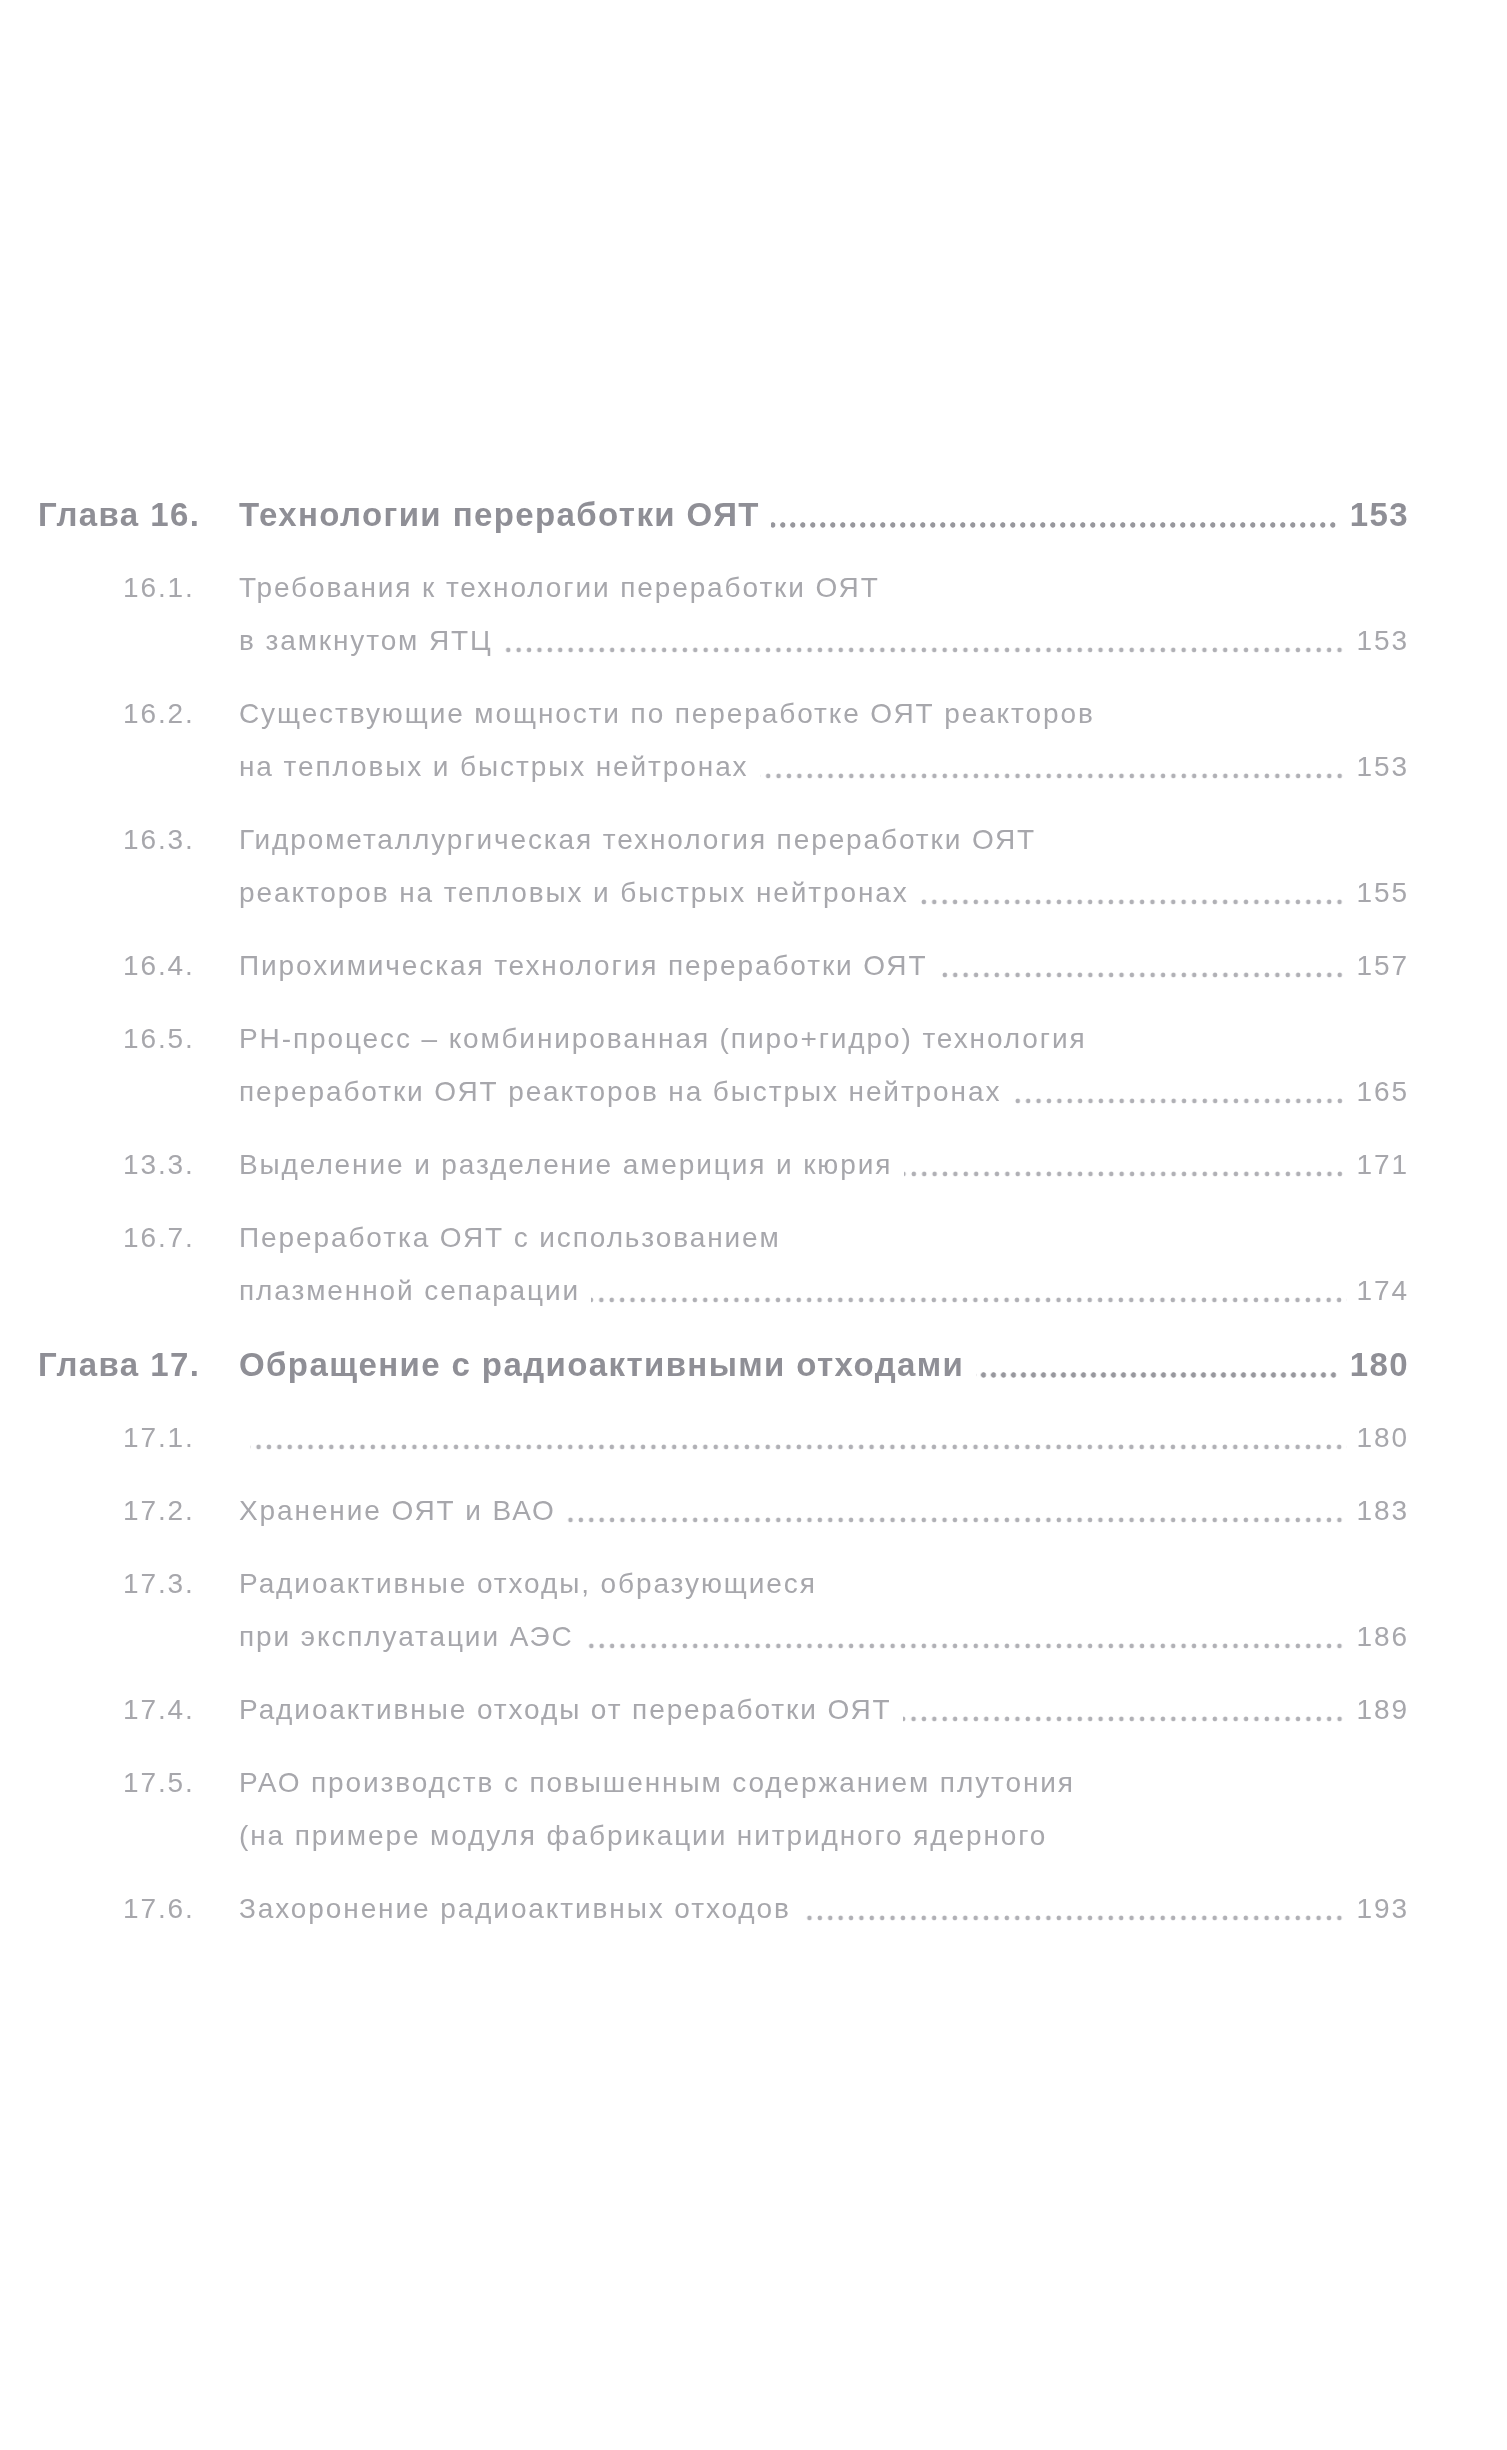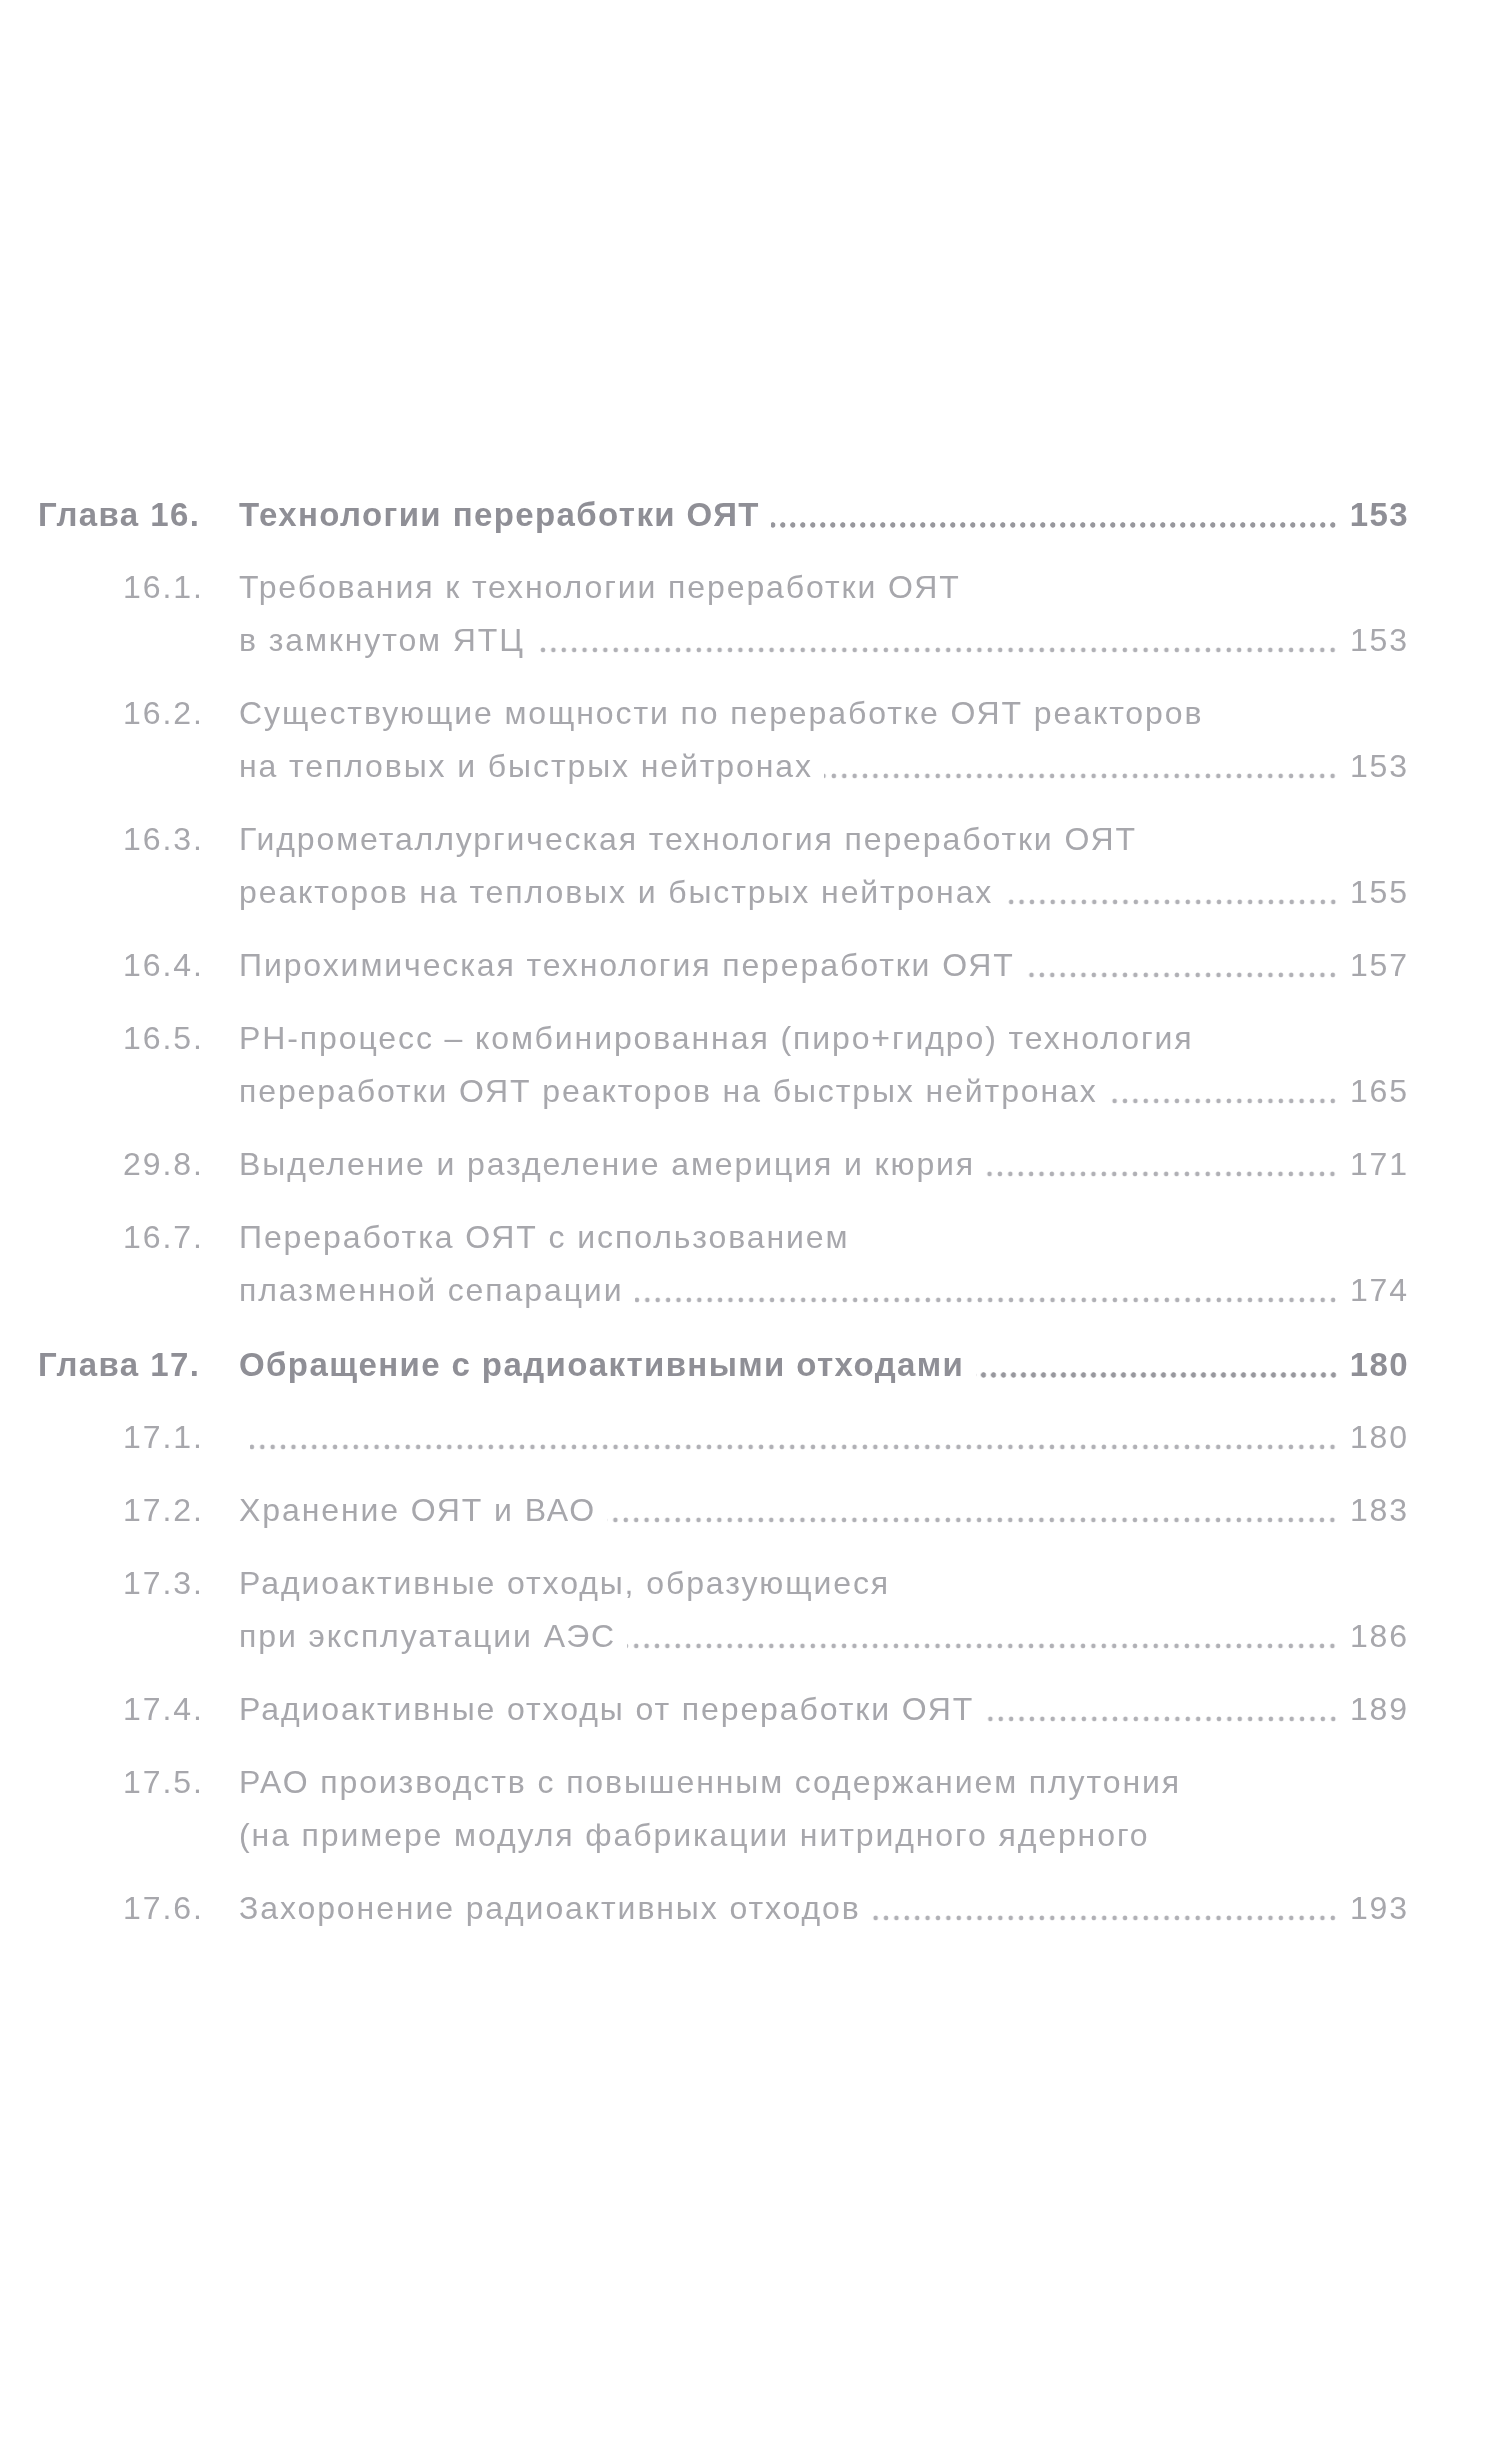--- a/index.html
+++ b/index.html
@@ -33,21 +33,21 @@
   .entry.chapter:first-child{margin-top:4px;}
   .line{
     display:flex;
     align-items:baseline;
     line-height:53px;
     white-space:nowrap;
   }
   
   .entry.item{
     color:var(--item-color);
-    font-size:32px;
+    font-size:28px;
     font-weight:400;
     letter-spacing:1.9px;
     margin-top:20px;
   }
   .entry.item .num{
     flex:none;
     margin-left:85px;
     width:116px;
   }
   .entry.item .line.cont{padding-left:201px;}
@@ -142,21 +142,21 @@
           <span class="txt">РН-процесс – комбинированная (пиро+гидро) технология</span>
         </div>
         <div class="line cont">
           <span class="txt">переработки ОЯТ реакторов на быстрых нейтронах</span>
           <span class="dots"></span>
           <span class="pg">165</span>
         </div>
       </div>
       <div class="entry item">
         <div class="line">
-          <span class="num">29.8.</span>
+          <span class="num">13.3.</span>
           <span class="txt">Выделение и разделение америция и кюрия</span>
           <span class="dots"></span>
           <span class="pg">171</span>
         </div>
       </div>
       <div class="entry item">
         <div class="line">
           <span class="num">16.7.</span>
           <span class="txt">Переработка ОЯТ с использованием</span>
         </div>

